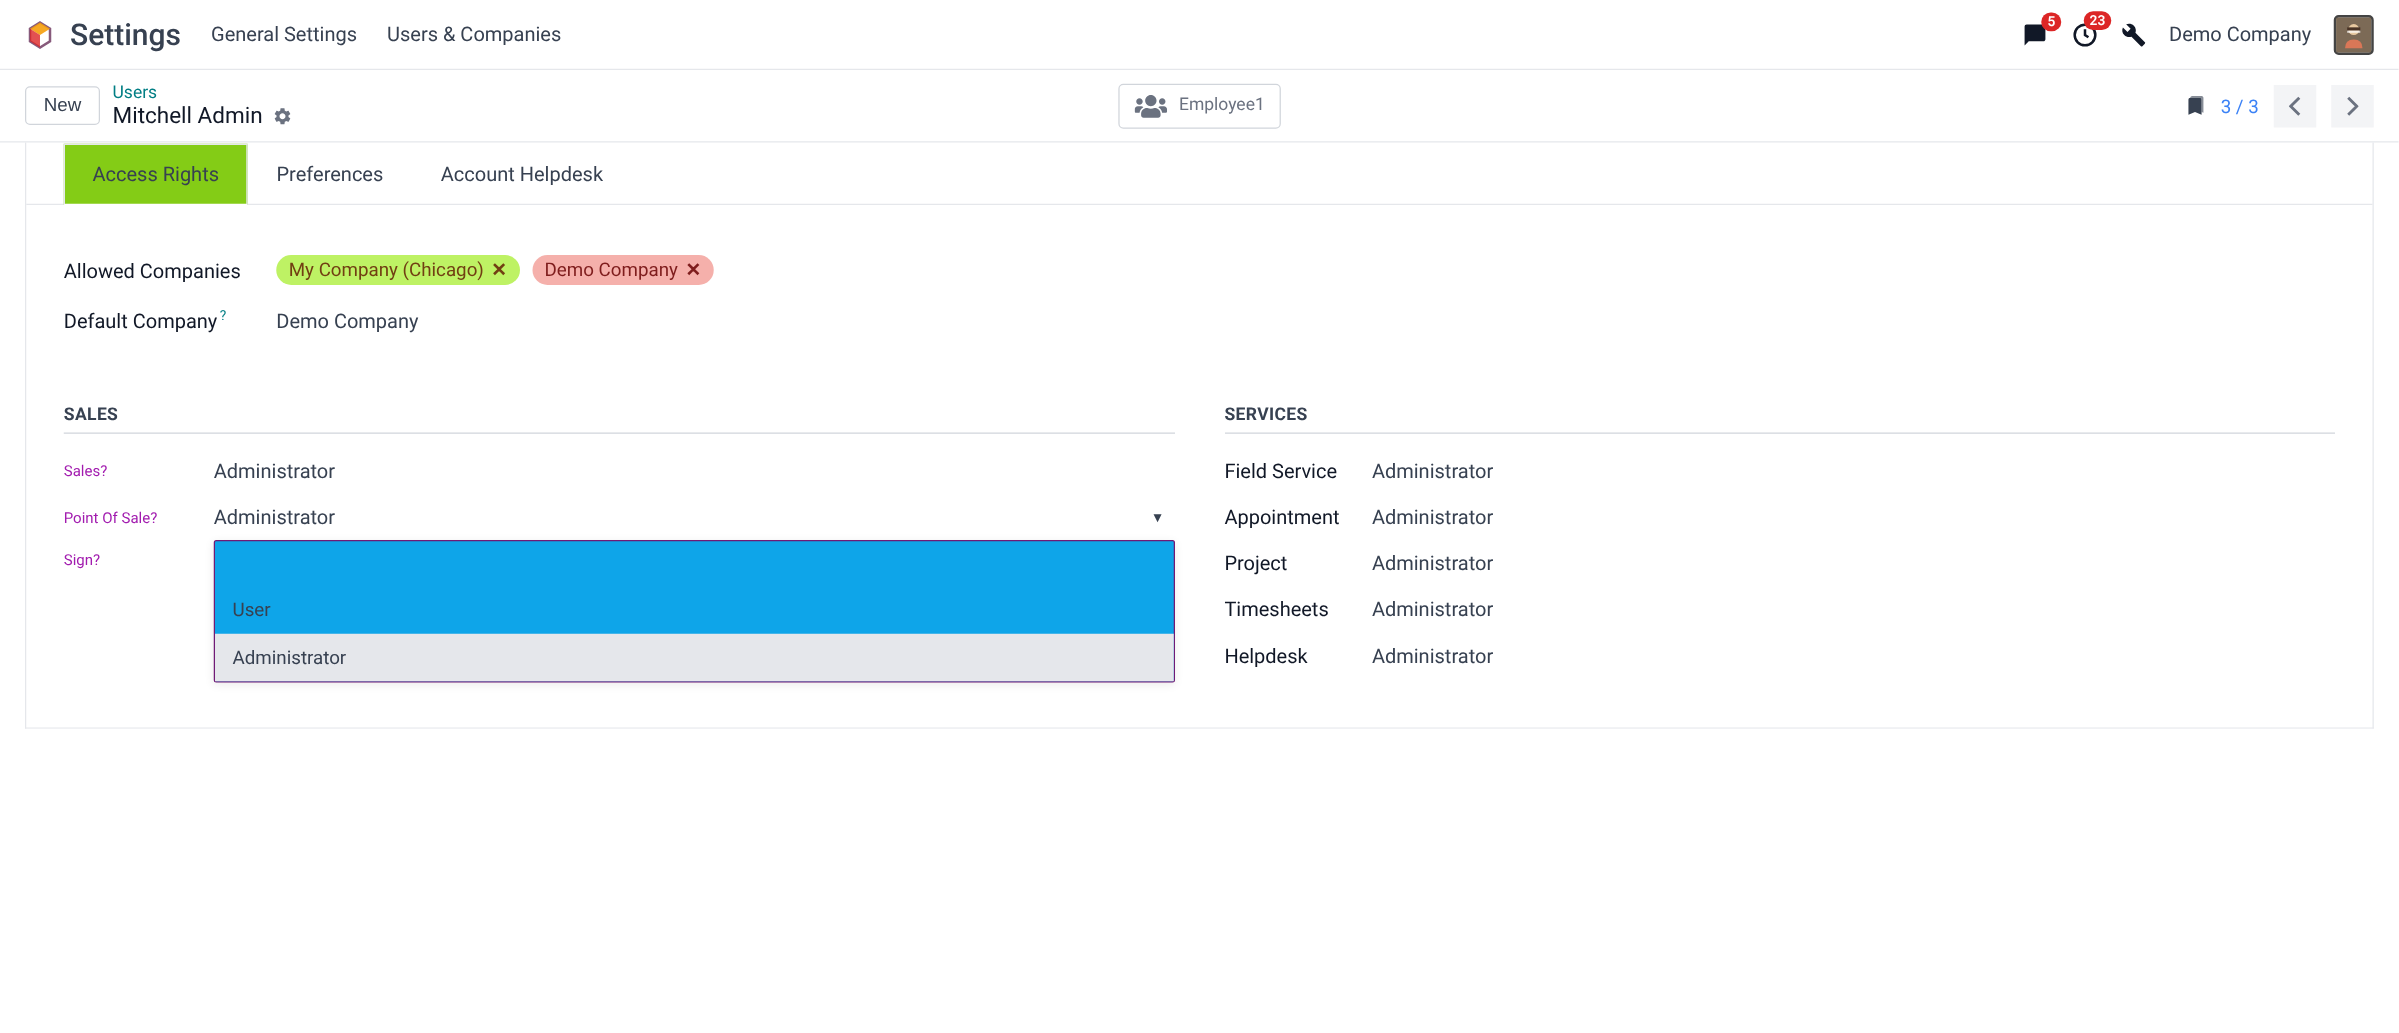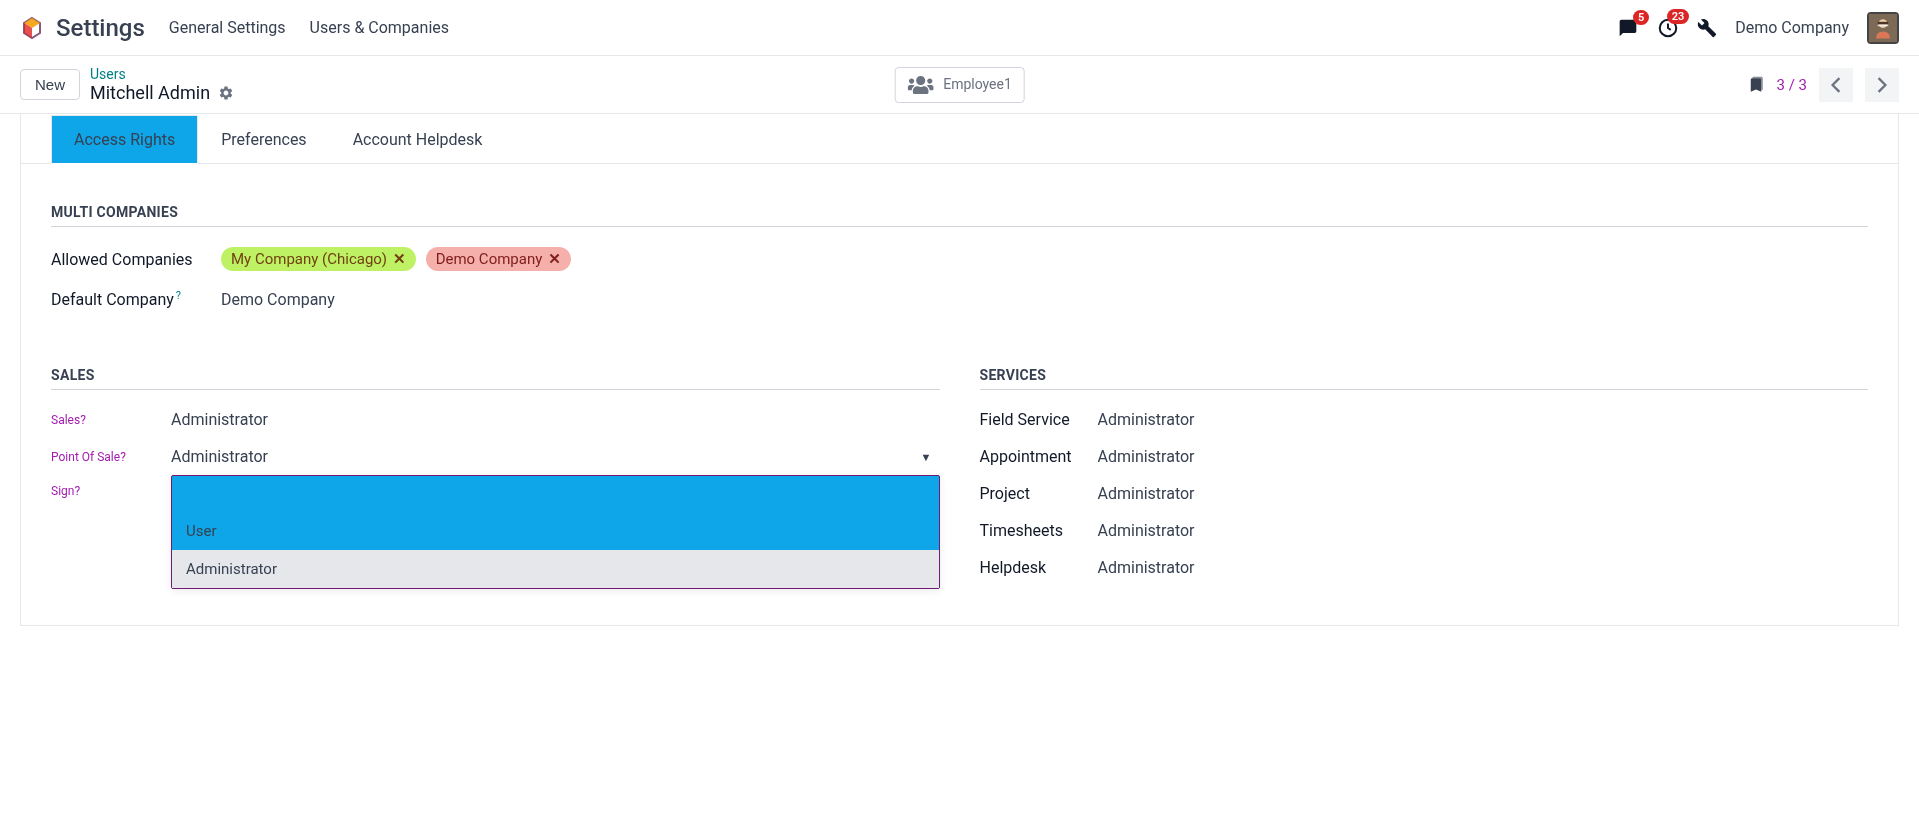--- a/index.html
+++ b/index.html
@@ -134,21 +134,21 @@
       display: flex;
       align-items: center;
       gap: 12px;
     }
     .bookmark-icon {
       color: #374151;
       cursor: pointer;
     }
     .pager {
       font-size: 15px;
-      color: #a21caf;
+      color: #3b82f6;
     }
     .pager-btn {
       width: 34px;
       height: 34px;
       border: none;
       background: #f3f4f6;
       color: #6b7280;
       cursor: pointer;
       display: inline-flex;
       align-items: center;
@@ -180,21 +180,21 @@
       color: #374151;
       cursor: pointer;
       border: 1px solid transparent;
       border-bottom: none;
       position: relative;
       top: 1px;
     }
     .tab.active {
       border-color: #e5e7eb;
       border-bottom: 1px solid #fff;
-      background: #0ea5e9;
+      background: #84cc16;
     }
     
     
     .section {
       margin-top: 40px;
     }
     .section-title {
       font-size: 14px;
       font-weight: 700;
       color: #374151;
@@ -403,21 +403,20 @@
 <div class="content">
   <div class="sheet">
 
     <div class="tabs">
       <div class="tab active">Access Rights</div>
       <div class="tab">Preferences</div>
       <div class="tab">Account Helpdesk</div>
     </div>
 
     <div class="section">
-      <div class="section-title">MULTI COMPANIES</div>
 
       <div class="field-row">
         <div class="field-label">Allowed Companies</div>
         <div class="field-value">
           <span class="tag tag-orange">
             <span>My Company (Chicago)</span>
             <span class="tag-close">✕</span>
           </span>
           <span class="tag tag-red">
             <span>Demo Company</span>

